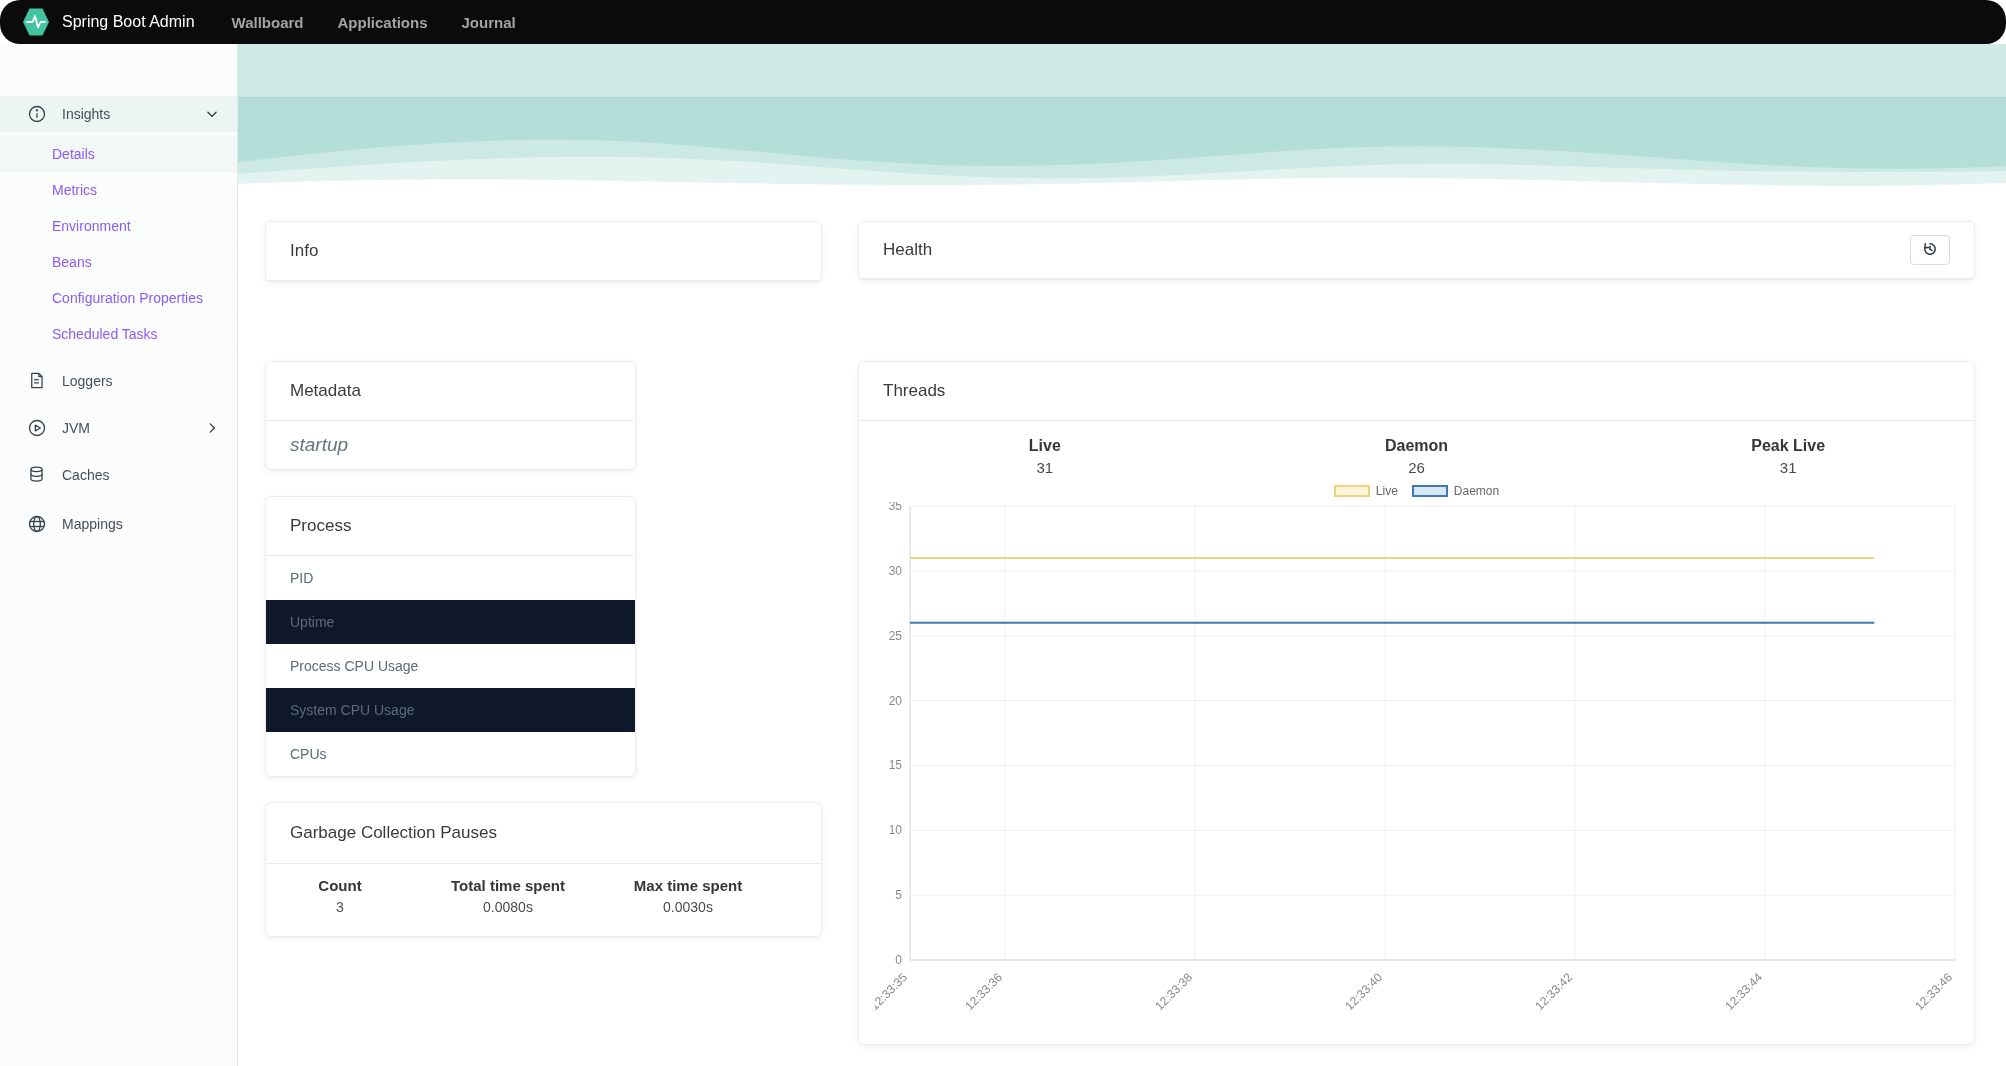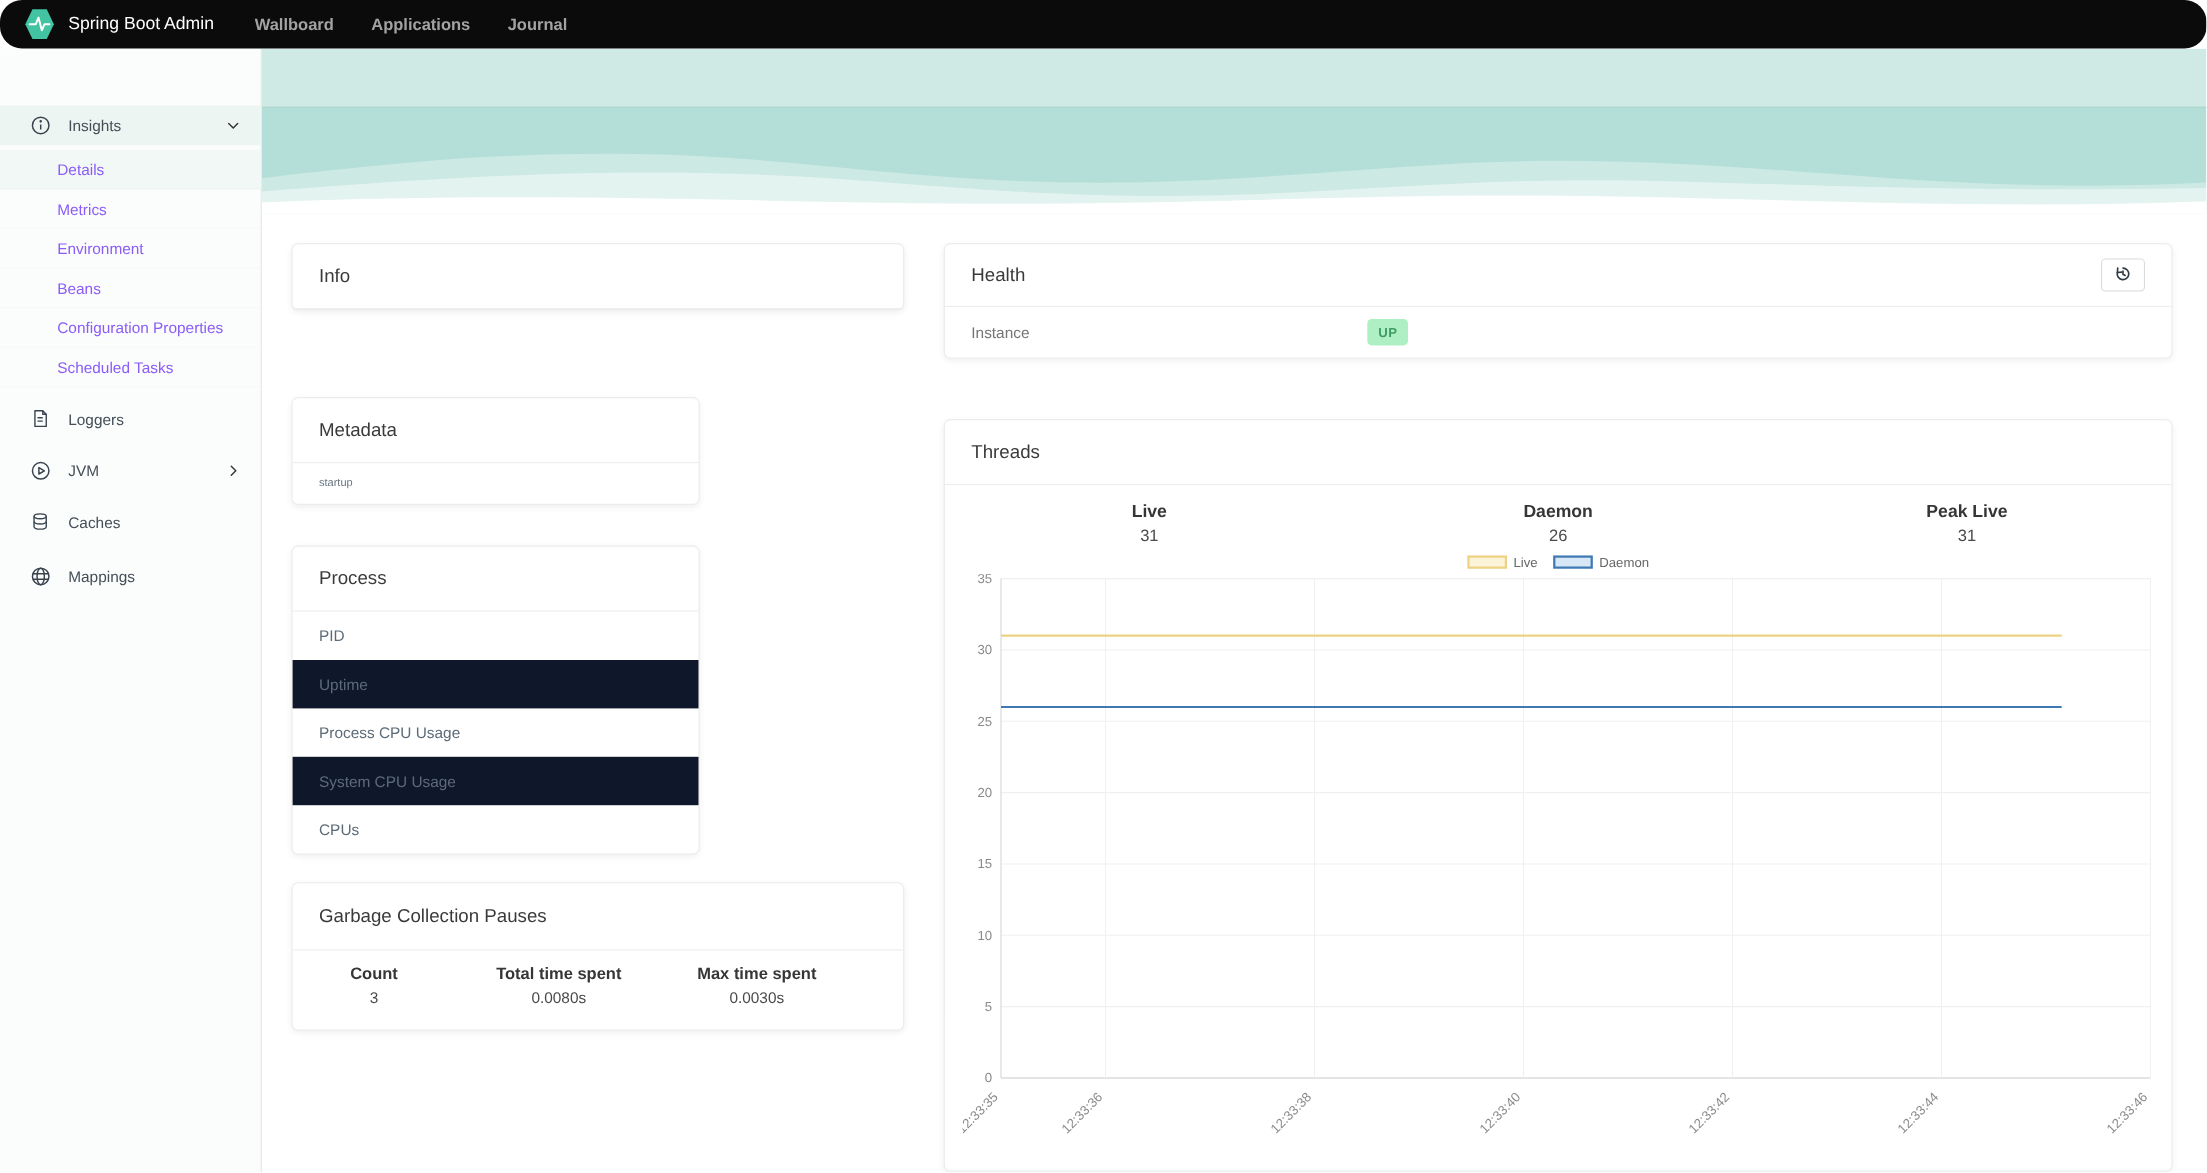--- a/index.html
+++ b/index.html
@@ -47,35 +47,35 @@
   #card-health  { left:858px; top:221px; width:1117px; }
   #card-health .card-header { padding:13px 24px; }
   .icon-btn { width:40px; height:30px; border:1px solid #dbdbdb; border-radius:4px; background:#fff;
               display:inline-flex; align-items:center; justify-content:center; cursor:pointer; }
   .health-row { display:flex; align-items:center; padding:11px 24px; }
   .health-label { width:360px; font-size:14px; color:#757575; }
   .badge-up { background:#aef0c3; color:#3f9d63; font-size:12px; font-weight:bold;
               padding:5px 10px; border-radius:4px; letter-spacing:.3px; }
 
   #card-metadata { left:265px; top:361px; width:371px; }
-  .kv-row { padding:13px 24px; font-size:10px; color:#66747f; }
+  .kv-row { padding:13px 24px; font-size:19px; color:#66747f;font-style:italic; }
 
   #card-process { left:265px; top:496px; width:371px; }
   .p-row { height:44px; display:flex; align-items:center; padding:0 24px; font-size:14px; color:#5c6b77; }
   .p-row.stripe { background:#0f172a; }
 
   #card-gc { left:265px; top:802px; width:557px; height:135px; }
   #card-gc .card-header { padding:20px 24px; }
   .gc-table { display:flex; padding-top:13px; }
   .gc-col { text-align:center; }
   .gc-col.c1 { width:148px; } .gc-col.c2 { width:188px; } .gc-col.c3 { width:172px; }
   .gc-head { font-size:15px; font-weight:bold; color:#363636; }
   .gc-val  { font-size:14px; color:#4a4a4a; margin-top:5px; }
 
-  #card-threads { left:858px; top:361px; width:1117px; height:684px; overflow:hidden;margin-top:20px; }
+  #card-threads { left:858px; top:361px; width:1117px; height:684px; overflow:hidden; }
   .stats-grid { display:grid; grid-template-columns:1fr 1fr 1fr; text-align:center; padding-top:16px; }
   .stat-label { font-size:16px; font-weight:bold; color:#363636; }
   .stat-value { font-size:15px; color:#4a4a4a; margin-top:4px; }
   .legend { display:flex; justify-content:center; align-items:center; gap:14px; margin-top:8px; }
   .legend-item { display:flex; align-items:center; gap:6px; font-size:12px; color:#666; }
   .legend-box { width:36px; height:12px; border:2px solid #999; background:#eee; display:inline-block; }
   #threads-chart { display:block; margin:4px 0 0 16px; }
 
   svg text { font-family:"Liberation Sans", sans-serif; }
 </style>
@@ -196,24 +196,20 @@
         <span class="card-title">Health</span>
         <button class="icon-btn">
           <span>
             <svg width="18" height="18" viewBox="0 0 24 24" fill="none" stroke="#2f3a44" stroke-width="2" stroke-linecap="round" stroke-linejoin="round">
               <path d="M12 5 a7 7 0 1 1 -6.8 5.3"></path>
               <polyline points="5.6,5 5.2,10.3 10.4,9.9"></polyline>
               <polyline points="12,8.6 12,12.4 14.6,13.9"></polyline>
             </svg>
           </span>
         </button>
-      </div>
-      <div class="health-row">
-        <span class="health-label">Instance</span>
-        <span class="badge-up">UP</span>
       </div>
     </section>
 
     <section class="card" id="card-metadata">
       <div class="card-header">
         <span class="card-title">Metadata</span>
       </div>
       <div class="kv-row">startup</div>
     </section>
 

